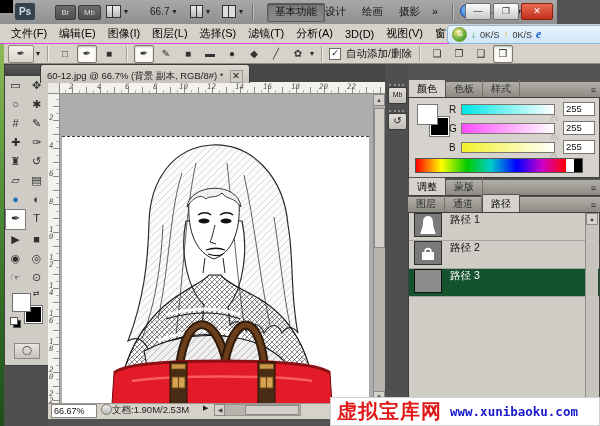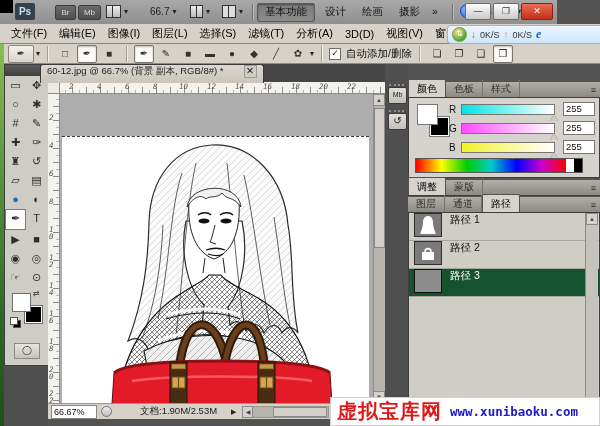--- a/index.html
+++ b/index.html
@@ -35,21 +35,21 @@
   
   .optionsbar{left:0;top:44px;width:600px;height:20px;background:#d6d2ca;border-bottom:1px solid #8f8b84;display:flex;align-items:center;padding-left:8px;box-sizing:border-box;gap:2px}
   .obtn{height:16px;min-width:16px;border:1px solid transparent;border-radius:2px;font-size:10px;text-align:center;line-height:15px;color:#333;padding:0 1px}
   .obtn.framed{border-color:#8a867e;background:linear-gradient(#f2f0ea,#d8d4cc)}
   .obtn.pressed{border-color:#7a766e;background:#fbfaf7;box-shadow:inset 0 1px 2px rgba(0,0,0,.25)}
   .osep{width:1px;height:16px;background:#a29e96;box-shadow:1px 0 0 #f0eee8;margin:0 5px}
   .chk{width:10px;height:10px;background:#fff;border:1px solid #6e6a62;font-size:9px;line-height:9px;text-align:center;color:#111}
   .oblabel{font-size:10.5px;color:#111;margin-left:3px}
   
   .tabrow{left:48px;top:64px;width:337px;height:18px;background:#474747}
-  .doctab{left:40px;top:64px;height:18px;background:linear-gradient(#dcd8d0,#c9c5bd);border:1px solid #3a3a3a;border-bottom:none;border-radius:3px 3px 0 0;display:flex;align-items:flex-start;padding:0 6px;gap:20px;z-index:2}
+  .doctab{left:40px;top:64px;height:18px;background:linear-gradient(#dcd8d0,#c9c5bd);border:1px solid #3a3a3a;border-bottom:none;border-radius:3px 3px 0 0;display:flex;align-items:flex-end;padding:0 6px;gap:6px;z-index:2}
   .doctab span{font-size:9.5px;color:#1c1c1c;white-space:nowrap}
   .tabclose{font-size:8px;color:#444;border:1px solid #9a9a9a;background:#cfccc4;width:11px;height:11px;line-height:10px;text-align:center}
   
   .toolbar{left:4px;top:64px;width:44px;height:300px;background:#cfccc5;border:1px solid #3e3e3e}
   .tbhead{height:11px;background:linear-gradient(#5a5a5a,#414141);color:#ccc;font-size:9px;text-align:right;line-height:10px;padding-right:3px}
   .tgrid{display:grid;grid-template-columns:21px 21px;}
   .tcell{height:19px;font-size:11px;text-align:center;line-height:19px;color:#2e2e2e}
   .tcell.sel{background:#fcfcfa;border:1px solid #7d7d7d;line-height:17px}
   .tcell.blue{color:#1f6fc0}
   .swatches{position:relative;height:52px}
@@ -71,24 +71,24 @@
   .vruler{left:48px;top:94px;width:12px;height:309px;background:#f4f2ec;border-right:1px solid #8c8c8c;box-sizing:border-box;
      background-image:repeating-linear-gradient(0deg,#8a8a8a 0 1px,transparent 1px 14px),repeating-linear-gradient(0deg,#b5b5b5 0 1px,transparent 1px 7px);
      background-size:6px 100%,3px 100%;background-position:right 12px,right 5px;background-repeat:no-repeat}
   .vl{position:absolute;left:1px;font-size:7.5px;line-height:7px;color:#555;width:8px;word-break:break-all;font-family:"DejaVu Sans Mono",monospace}
   .canvas{left:60px;top:94px;width:313px;height:309px;background:#adadad;overflow:hidden}
   .image{position:absolute;left:2px;top:42px;width:307px;height:267px;background:#fff;border-top:1px dashed #3a3a3a;box-sizing:content-box}
   .vscroll{left:373px;top:94px;width:12px;height:309px;background:#b7b4ae;border-left:1px solid #8c8c8c;box-sizing:border-box}
   .sbtn{position:absolute;width:12px;height:12px;background:#d6d3cc;border:1px solid #8a8a8a;box-sizing:border-box;font-size:6px;text-align:center;line-height:10px;color:#444}
   .vthumb{position:absolute;left:0;top:14px;width:11px;height:140px;background:#d2cfc8;border:1px solid #8a8a8a;box-sizing:border-box}
   
-  .statusbar{left:48px;top:403px;width:325px;height:16px;background:#d6d2ca;border-top:1px solid #9a968e;display:flex;align-items:center;font-size:9.5px;box-sizing:border-box}
+  .statusbar{left:48px;top:403px;width:325px;height:16px;background:#d6d2ca;border-top:1px solid #9a968e;display:flex;align-items:flex-start;font-size:9.5px;box-sizing:border-box}
   .zoombox{width:42px;height:12px;background:#fff;border:1px solid #8a867e;margin-left:3px;font-size:9px;line-height:12px;padding-left:2px}
   .sicon{width:9px;height:9px;border:1px solid #777;border-radius:50%;margin-left:4px;background:linear-gradient(#eee,#bbb)}
-  .docinfo{flex:0 0 auto;margin-left:28px;color:#222}
+  .docinfo{flex:0 0 auto;color:#222}
   .spop{margin-left:14px;font-size:7px;color:#222}
   .hscroll{margin-left:6px;display:flex;align-items:center}
   .hsbtn{width:11px;height:12px;background:#d6d3cc;border:1px solid #8a8a8a;font-size:6px;text-align:center;line-height:11px;color:#444;box-sizing:border-box}
   .htrack{width:76px;height:12px;background:#b7b4ae;border:1px solid #9a968e;border-left:none;position:relative;box-sizing:border-box}
   .hthumb{position:absolute;right:1px;top:0;width:54px;height:10px;background:#d2cfc8;border:1px solid #8a8a8a;box-sizing:border-box}
   .cornerbox{left:373px;top:403px;width:12px;height:16px;background:#d6d2ca;border-top:1px solid #9a968e;box-sizing:border-box}
   
   .dockstrip{left:385px;top:64px;width:23px;height:362px;background:#4f4f4f}
   .dockbtn{position:absolute;left:3px;width:17px;height:15px;background:linear-gradient(#e2dfd9,#c2bfb8);border:1px solid #3a3a3a;border-radius:2px;font-size:7px;text-align:center;line-height:14px;color:#222}
   .dockdots{position:absolute;left:4px;width:15px;height:0;border-top:2px dotted #8e8e8e}
@@ -141,21 +141,21 @@
   </div>
   <div class="abs ddbox" style="left:190px">
     <span class="gridicon" style="width:11px"></span>
     <span class="dd">▾</span>
   </div>
   <div class="abs ddbox" style="left:222px">
     <span class="gridicon" style="width:12px;background:#ddd"></span>
     <span class="dd">▾</span>
   </div>
   <div class="abs tsep" style="left:252px"></div>
-  <div class="abs ws active" style="left:257px">基本功能</div>
+  <div class="abs ws active" style="left:267px">基本功能</div>
   <div class="abs ws" style="left:318px">设计</div>
   <div class="abs ws" style="left:355px">绘画</div>
   <div class="abs ws" style="left:392px">摄影</div>
   <div class="abs ws" style="left:429px;padding:0 3px">»</div>
   <div class="abs tsep" style="left:452px"></div>
   <div class="abs cslive" style="left:460px">
     <span class="csicon"></span>
     <span>CS Live</span>
     <span class="dd">▾</span>
   </div>

